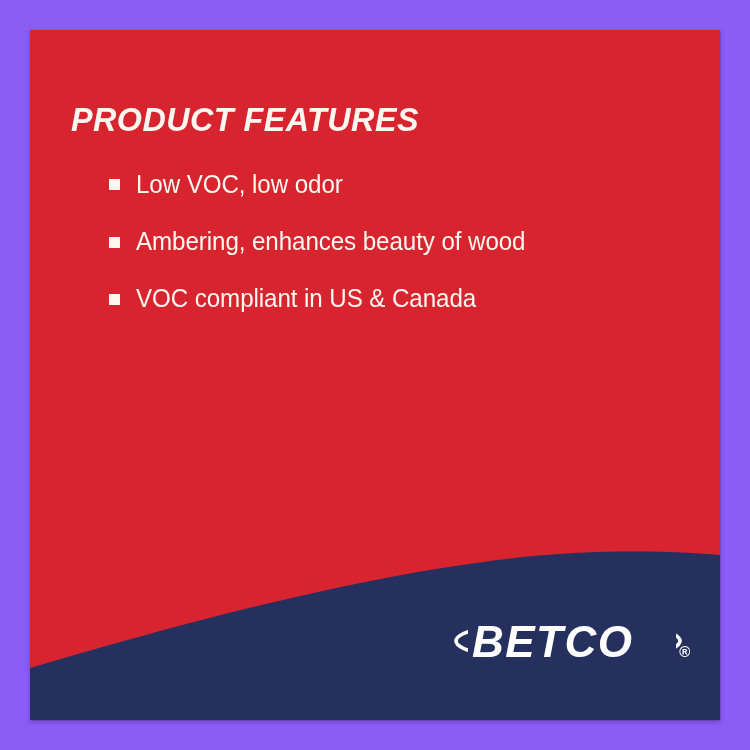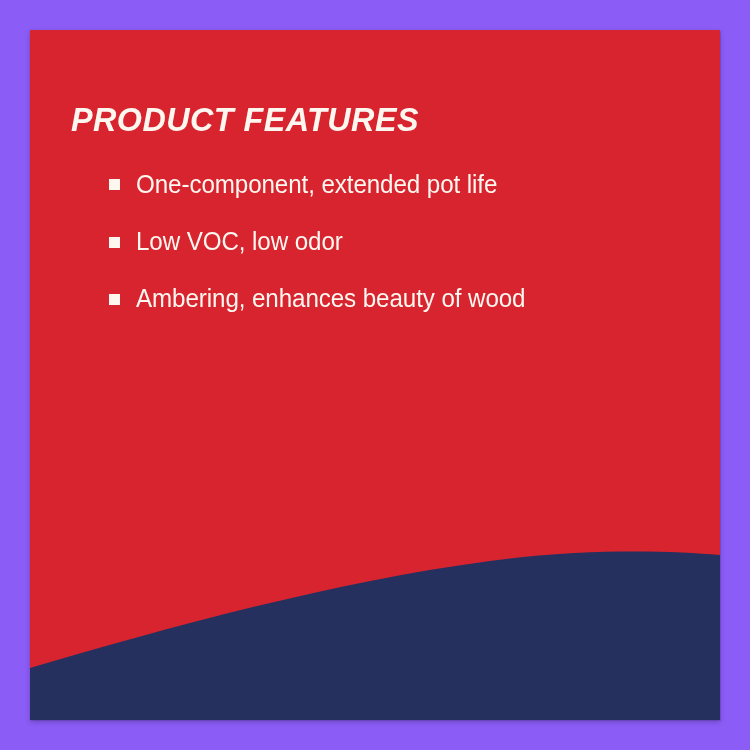--- a/index.html
+++ b/index.html
@@ -131,34 +131,42 @@
 
     <svg class="card-bg" viewBox="0 0 690 690" preserveAspectRatio="none">
       <rect x="0" y="0" width="690" height="690" fill="#d7242f"></rect>
       <path d="M0,638 C130,600 300,552 460,531 C560,518 640,521 690,525 L690,690 L0,690 Z" fill="#25305e"></path>
     </svg>
 
     <div class="title">PRODUCT FEATURES</div>
 
     <ul class="feature-list">
 
-      <li class="feature-item">
-        <span class="bullet-square"></span>
-        <span class="feature-text">One-component, extended pot life</span>
-      </li>
 
       <li class="feature-item">
         <span class="bullet-square"></span>
         <span class="feature-text">Low VOC, low odor</span>
       </li>
 
       <li class="feature-item">
         <span class="bullet-square"></span>
         <span class="feature-text">Ambering, enhances beauty of wood</span>
       </li>
 
 
+      <li class="feature-item">
+        <span class="bullet-square"></span>
+        <span class="feature-text">VOC compliant in US &amp; Canada</span>
+      </li>
 
     </ul>
 
+    <div class="logo">
+      <svg viewBox="0 0 250 62" preserveAspectRatio="xMidYMid meet">
+        <ellipse cx="118" cy="31" rx="112" ry="20.5" fill="none" stroke="#ffffff" stroke-width="3.6"></ellipse>
+        <rect x="18" y="6" width="208" height="50" fill="#25305e"></rect>
+        <text class="logo-wordmark" x="22" y="47" font-size="44" letter-spacing="1.5">BETCO</text>
+        <text class="logo-wordmark" x="229" y="47" font-size="15" font-style="normal">®</text>
+      </svg>
+    </div>
 
   </div>
 </div>
 
 </body></html>

